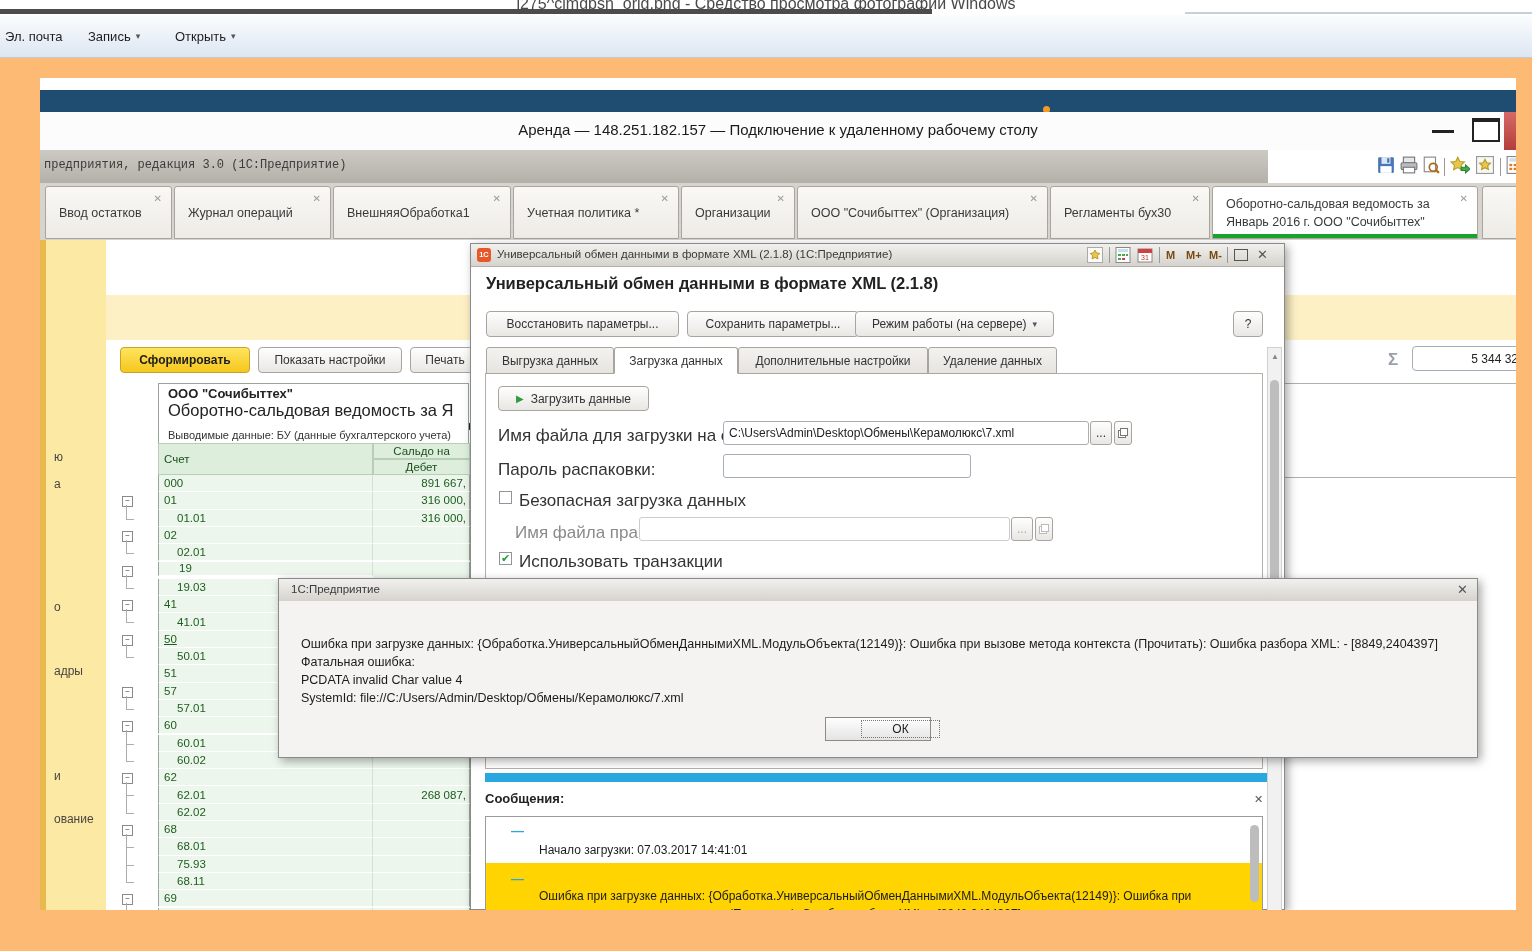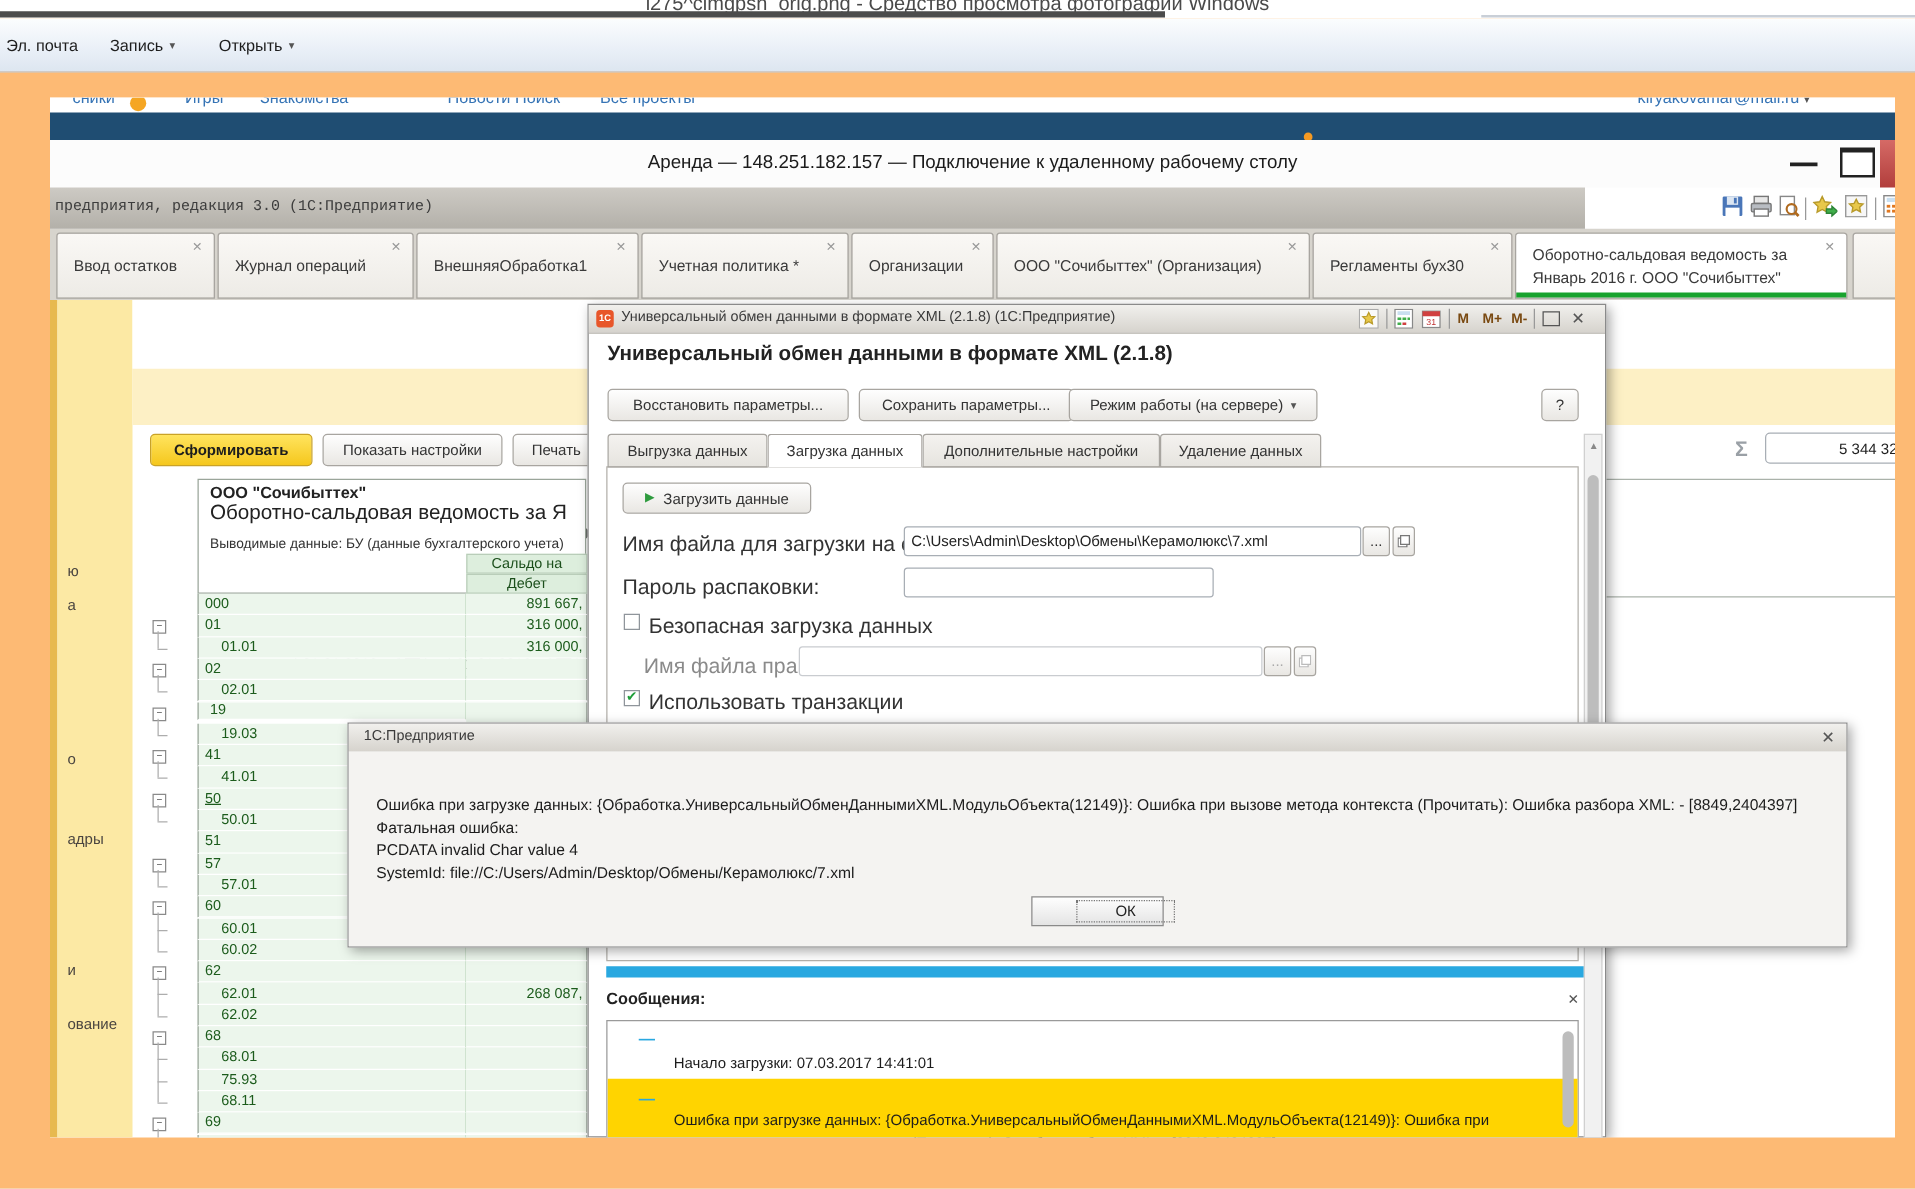--- a/index.html
+++ b/index.html
@@ -125,34 +125,20 @@
         </div>
         <div class="pv-menu-item abs" style="position: absolute; left: 175px;">
           <span>Открыть</span>
           <span class="dd-arrow">▾</span>
         </div>
       </div>
   </div>
 
   <div id="photo" class="abs">
 
-    <div class="abs mailbar">
-      <div id="mail-links">
-          <div class="maillink abs" style="position: absolute; left: 18px;">сники</div>
-          <div class="maillink abs" style="position: absolute; left: 108px;">Игры</div>
-          <div class="maillink abs" style="position: absolute; left: 168px;">Знакомства</div>
-          <div class="maillink abs" style="position: absolute; left: 318px;">Новости</div>
-          <div class="maillink abs" style="position: absolute; left: 372px;">Поиск</div>
-          <div class="maillink abs" style="position: absolute; left: 440px;">Все проекты</div>
-        </div>
-      <div class="abs mailbadge" style="left:64px;"></div>
-      <div class="abs maillink" style="left:1270px;">
-        <span>kiryakovamar@mail.ru</span> <span class="dd-arrow">▾</span>
-      </div>
-    </div>
     <div class="abs navybar"></div>
     <div class="abs navydot"></div>
 
     <div class="abs rdp-bar">
       <div class="abs rdp-title">Аренда — 148.251.182.157 — Подключение к удаленному рабочему столу</div>
     </div>
     <div class="abs rdp-min"></div>
     <div class="abs rdp-max"></div>
     <div class="abs rdp-close"></div>
 
@@ -303,20 +289,23 @@
       </div>
 
     <div class="abs extline" style="left:1245px;top:305px;width:231px;"></div>
     <div class="abs extline" style="left:1245px;top:399px;width:231px;"></div>
 
     <div id="osv" class="abs">
       <div class="abs osv-border"></div>
       <div class="abs osv-company">ООО "Сочибыттех"</div>
       <div class="abs osv-title">Оборотно-сальдовая ведомость за Я</div>
       <div class="abs osv-sub">Выводимые данные:  БУ (данные бухгалтерского учета)</div>
+      <div class="abs hcell" style="left:45px;top:60px;width:215px;height:32px;padding-left:5px;">
+          <span>Счет</span>
+        </div>
       <div class="abs hcell" style="left:260px;top:60px;width:97px;height:16px;justify-content:center;">
           <span>Сальдо на</span>
         </div>
       <div class="abs hcell" style="left:260px;top:76px;width:97px;height:16px;justify-content:center;">
           <span>Дебет</span>
         </div>
       <div id="osv-rows">
           <div class="trow-acct" style="position: absolute; left: 45px; top: 92px; width: 215px; height: 17.3px; padding-left: 5px; border-left: 1px solid rgb(154, 165, 154);">000</div>
           <div class="trow-deb" style="position: absolute; left: 260px; top: 92px; width: 97px; height: 17.3px; border-right: 1px solid rgb(154, 165, 154);">891 667,</div>
           <div class="trow-acct" style="position: absolute; left: 45px; top: 109.3px; width: 215px; height: 17.3px; padding-left: 5px; border-left: 1px solid rgb(154, 165, 154);">01</div>
@@ -326,21 +315,21 @@
           <div class="treeline" style="position: absolute; left: 13px; top: 135.6px; width: 8px; height: 1px;"></div>
           <div class="trow-acct" style="position: absolute; left: 45px; top: 126.6px; width: 215px; height: 17.3px; padding-left: 18px; border-left: 1px solid rgb(154, 165, 154);">01.01</div>
           <div class="trow-deb" style="position: absolute; left: 260px; top: 126.6px; width: 97px; height: 17.3px; border-right: 1px solid rgb(154, 165, 154);">316 000,</div>
           <div class="trow-acct" style="position: absolute; left: 45px; top: 143.9px; width: 215px; height: 17.3px; padding-left: 5px; border-left: 1px solid rgb(154, 165, 154);">02</div>
           <div class="trow-deb" style="position: absolute; left: 260px; top: 143.9px; width: 97px; height: 17.3px; border-right: 1px solid rgb(154, 165, 154);"></div>
           <div class="minusbox" style="position: absolute; left: 9px; top: 147.9px;">−</div>
           <div class="treeline" style="position: absolute; left: 13px; top: 156.9px; width: 1px; height: 13.3px;"></div>
           <div class="treeline" style="position: absolute; left: 13px; top: 170.2px; width: 8px; height: 1px;"></div>
           <div class="trow-acct" style="position: absolute; left: 45px; top: 161.2px; width: 215px; height: 17.3px; padding-left: 18px; border-left: 1px solid rgb(154, 165, 154);">02.01</div>
           <div class="trow-deb" style="position: absolute; left: 260px; top: 161.2px; width: 97px; height: 17.3px; border-right: 1px solid rgb(154, 165, 154);"></div>
-          <div class="trow-acct" style="position: absolute; left: 45px; top: 178.5px; width: 215px; height: 14px; padding-left: 9px; border-left: 1px solid rgb(154, 165, 154);">19</div>
+          <div class="trow-acct" style="position: absolute; left: 45px; top: 178.5px; width: 215px; height: 14px; padding-left: 20px; border-left: 1px solid rgb(154, 165, 154);">19</div>
           <div class="trow-deb" style="position: absolute; left: 260px; top: 178.5px; width: 97px; height: 17.3px; border-right: 1px solid rgb(154, 165, 154);"></div>
           <div class="minusbox" style="position: absolute; left: 9px; top: 182.5px;">−</div>
           <div class="treeline" style="position: absolute; left: 13px; top: 191.5px; width: 1px; height: 13.3px;"></div>
           <div class="treeline" style="position: absolute; left: 13px; top: 204.8px; width: 8px; height: 1px;"></div>
           <div class="trow-acct" style="position: absolute; left: 45px; top: 195.8px; width: 215px; height: 17.3px; padding-left: 18px; border-left: 1px solid rgb(154, 165, 154);">19.03</div>
           <div class="trow-deb" style="position: absolute; left: 260px; top: 195.8px; width: 97px; height: 17.3px; border-right: 1px solid rgb(154, 165, 154);"></div>
           <div class="trow-acct" style="position: absolute; left: 45px; top: 213.1px; width: 215px; height: 17.3px; padding-left: 5px; border-left: 1px solid rgb(154, 165, 154);">41</div>
           <div class="trow-deb" style="position: absolute; left: 260px; top: 213.1px; width: 97px; height: 17.3px; border-right: 1px solid rgb(154, 165, 154);"></div>
           <div class="minusbox" style="position: absolute; left: 9px; top: 217.1px;">−</div>
           <div class="treeline" style="position: absolute; left: 13px; top: 226.1px; width: 1px; height: 13.3px;"></div>

